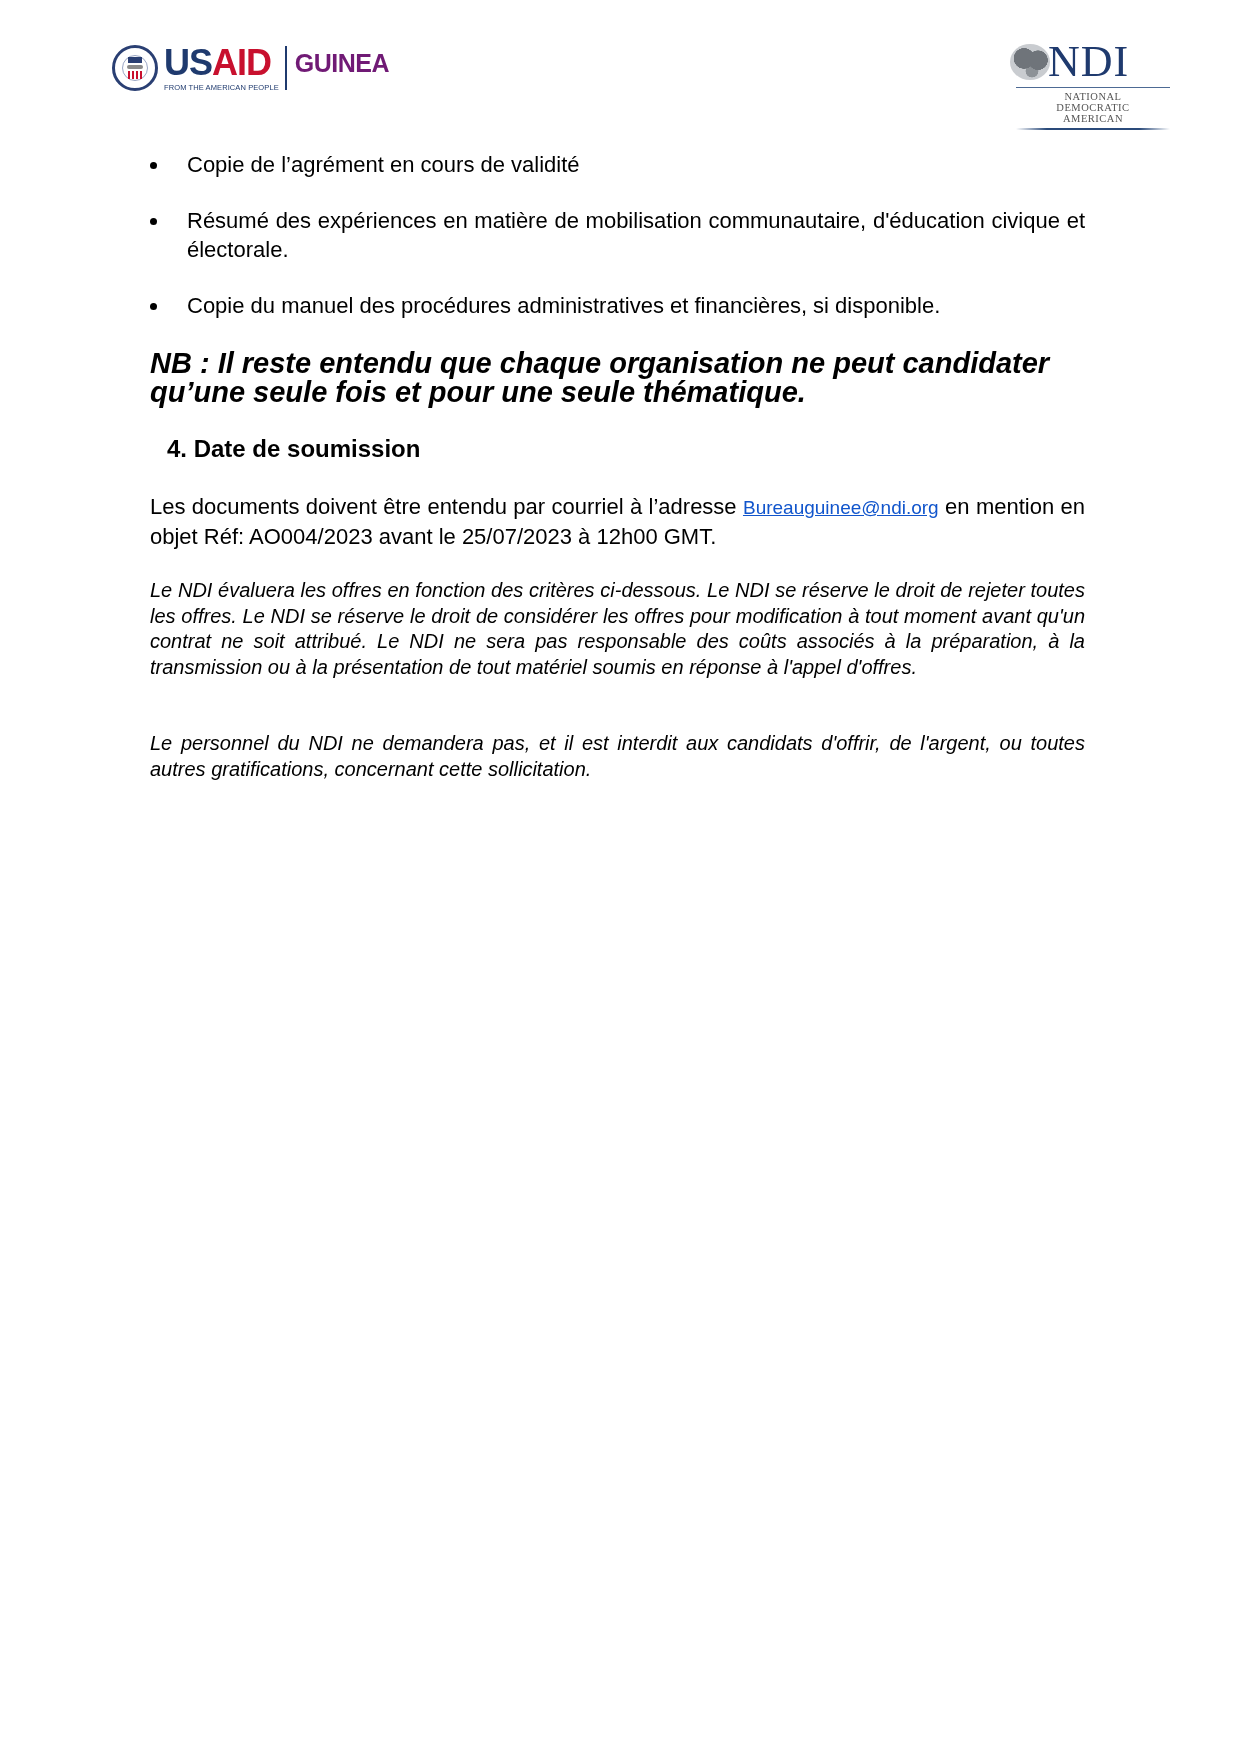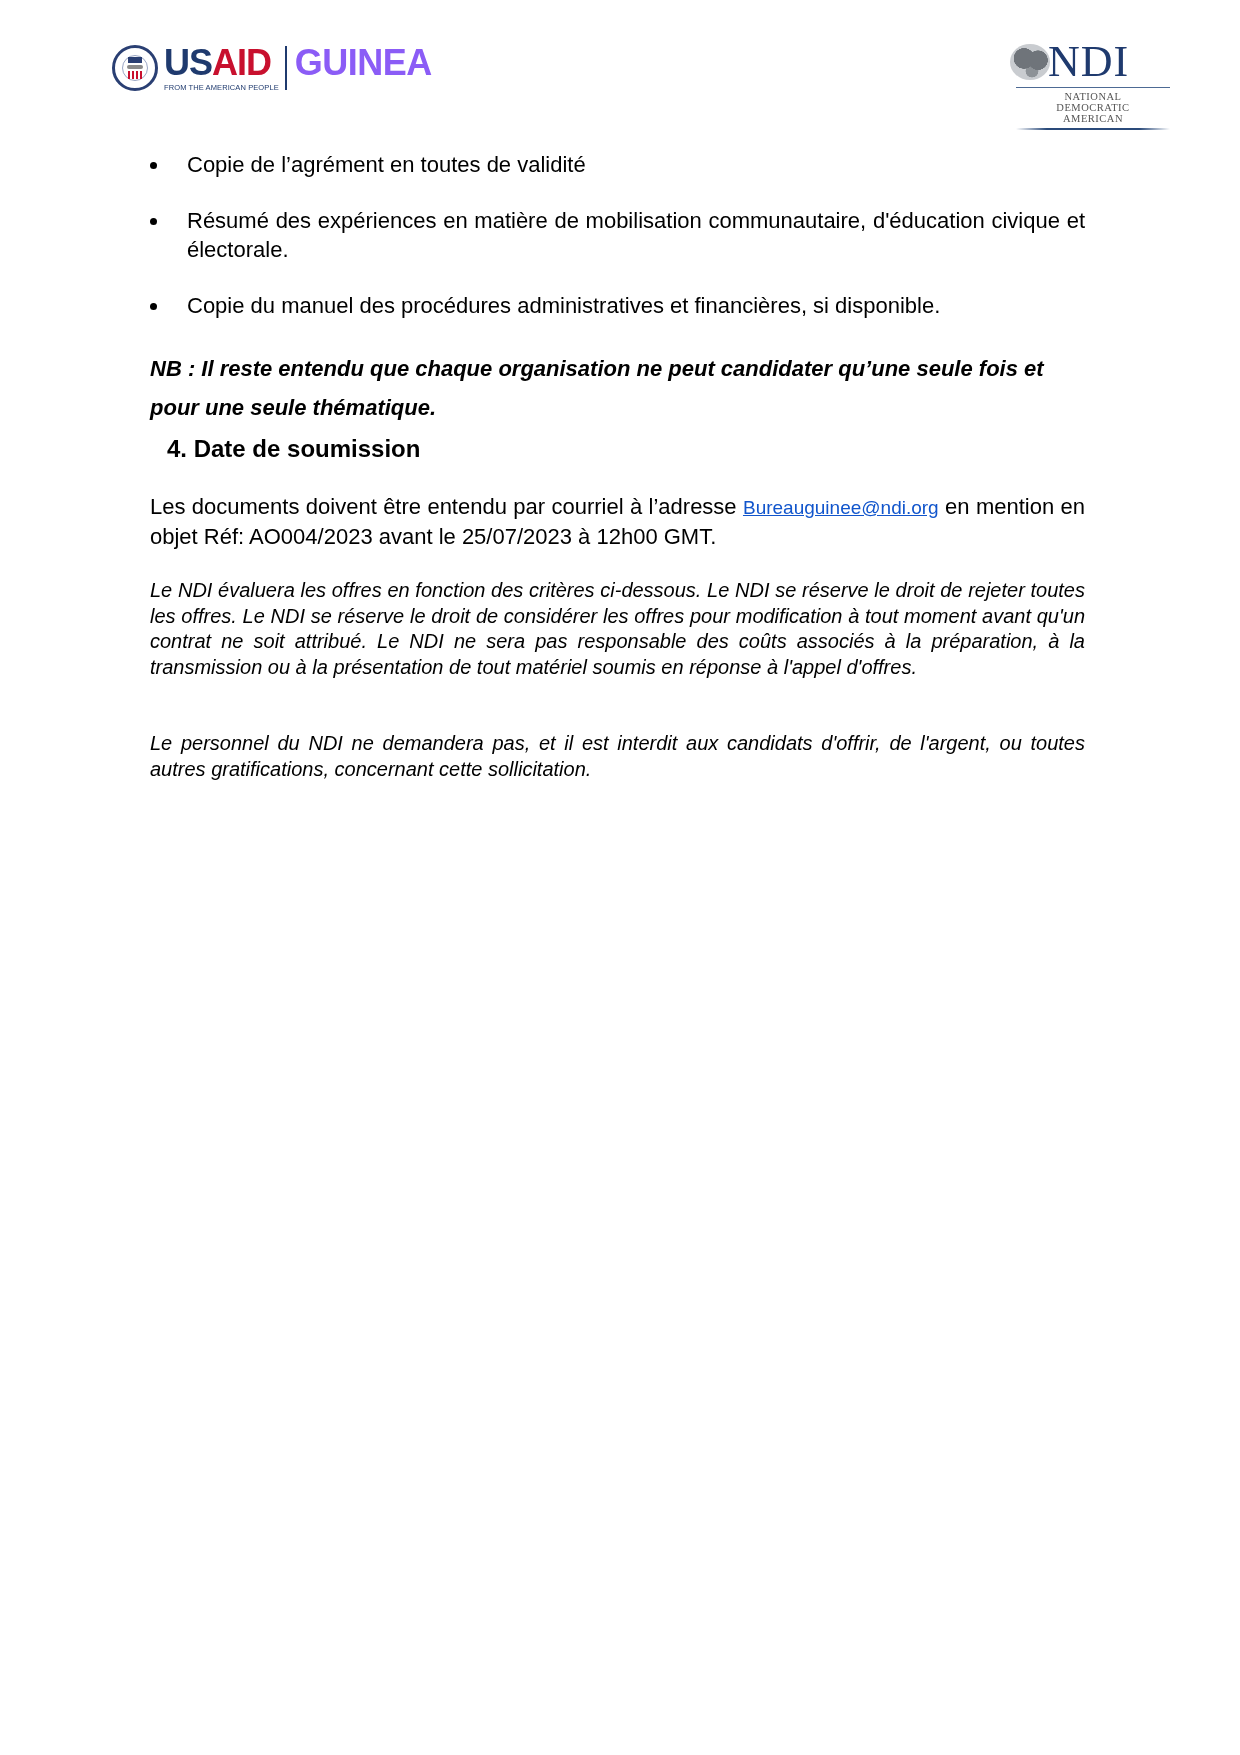--- a/index.html
+++ b/index.html
@@ -15,40 +15,40 @@
   .usaid-seal .shield-top { position: absolute; left: 13px; top: 9px; width: 14px; height: 6px; background: #2a3f73; }
   .usaid-seal .hands { position: absolute; left: 12px; top: 17px; width: 16px; height: 4px; background: #8a8a8a; border-radius: 2px; }
   .usaid-seal .stripes { position: absolute; left: 13px; top: 23px; width: 14px; height: 8px;
                          background: repeating-linear-gradient(90deg, #c8102e 0 2px, #fff 2px 4px); }
   .usaid-wordmark { margin-left: 6px; display: flex; flex-direction: column; }
   .usaid-word { font-weight: bold; font-size: 36px; letter-spacing: -1px; line-height: 36px; }
   .usaid-word .us { color: #1f3a6e; }
   .usaid-word .aid { color: #c8102e; }
   .usaid-tag { font-size: 7.5px; color: #1f3a6e; margin-top: 2px; letter-spacing: 0.1px; }
   .usaid-divider { width: 2px; height: 44px; background: #1f3a6e; margin: 0 8px 0 6px; }
-  .guinea-word { font-weight: bold; font-size: 36px; color: #8b5cf6; letter-spacing: -0.5px; line-height: 36px; margin-top: -10px; }
+  .guinea-word { font-weight: bold; font-size: 25px; color: #701a75; letter-spacing: -0.5px; line-height: 36px; margin-top: -10px; }
 
   .ndi-logo { position: absolute; left: 1010px; top: 42px; width: 160px; }
   .ndi-top { display: flex; align-items: center; }
   .ndi-globe { width: 40px; height: 36px; border-radius: 50%; background:
                radial-gradient(circle at 35% 40%, #6f747a 0 30%, transparent 31%),
                radial-gradient(circle at 70% 45%, #6f747a 0 28%, transparent 29%),
                radial-gradient(circle at 55% 75%, #8d9297 0 18%, transparent 19%),
                #c9ccd0; }
   .ndi-word { font-family: "Liberation Serif", serif; font-size: 44px; color: #1f3a6e; line-height: 40px; margin-left: -2px; letter-spacing: 1px; }
   .ndi-rule { height: 1px; background: #4d6a94; margin: 5px 0 3px 6px; }
   .ndi-sub { font-family: "Liberation Serif", serif; font-size: 10.5px; color: #555; text-align: center; line-height: 11px; letter-spacing: 0.5px; margin-left: 6px; }
   .ndi-rule2 { height: 2px; background: linear-gradient(90deg, transparent, #2a4a7a 20%, #2a4a7a 80%, transparent); margin: 4px 0 0 6px; }
 
   
   .content { position: absolute; left: 150px; top: 0; width: 935px; }
   .bullet-list { list-style: none; margin: 0; padding: 0; }
   .bullet-item { position: absolute; left: 37px; width: 898px; font-size: 22px; line-height: 29px; text-align: justify; }
   .bullet-item .dot { position: absolute; left: -37px; top: 12px; width: 7px; height: 7px; border-radius: 50%; background: #000; }
-  .nb { position: absolute; left: 0; top: 349px; width: 935px; font-size: 22px; line-height: 39px; font-weight: bold; font-style: italic; }
+  .nb { position: absolute; left: 0; top: 349px; width: 935px; font-size: 29px; line-height: 29px; font-weight: bold; font-style: italic; }
   .section-heading { position: absolute; left: 37px; top: 434px; font-size: 24px; line-height: 29px; font-weight: bold; }
   .section-heading .num { display: inline-block; width: 37px; margin-left: -37px; text-align: right; padding-right: 0; }
   .submit-para { position: absolute; left: 0; top: 492px; width: 935px; font-size: 22px; line-height: 29px; text-align: justify; }
   .email-link { color: #1155cc; text-decoration: underline; font-size: 19px; }
   .italic-para { position: absolute; left: 0; width: 935px; font-size: 20px; line-height: 25.5px; font-style: italic; text-align: justify; }
 </style>
 </head>
 <body>
 
 <div class="usaid-logo">
@@ -77,21 +77,21 @@
   <div class="ndi-sub">NATIONAL</div>
   <div class="ndi-sub">DEMOCRATIC</div>
   <div class="ndi-sub">AMERICAN</div>
   <div class="ndi-rule2"></div>
 </div>
 
 <div class="content">
   <ul class="bullet-list">
     <li class="bullet-item" style="top:150px;">
       <span class="dot"></span>
-      <span>Copie de l’agrément en toutes de validité</span>
+      <span>Copie de l’agrément en cours de validité</span>
     </li>
     <li class="bullet-item" style="top:206px;">
       <span class="dot"></span>
       <span>Résumé des expériences en matière de mobilisation communautaire, d'éducation civique et électorale.</span>
     </li>
     <li class="bullet-item" style="top:291px;">
       <span class="dot"></span>
       <span>Copie du manuel des procédures administratives et financières, si disponible.</span>
     </li>
   </ul>

